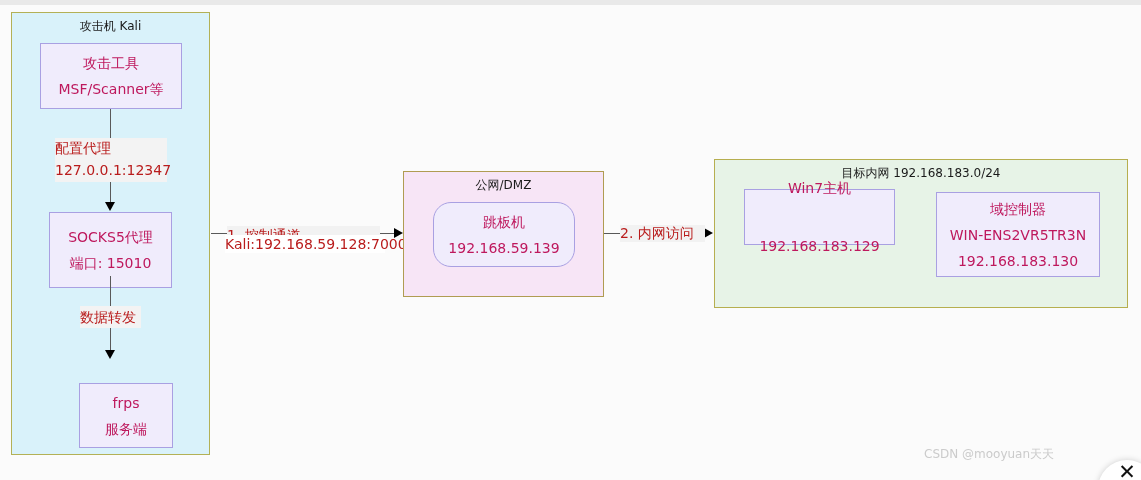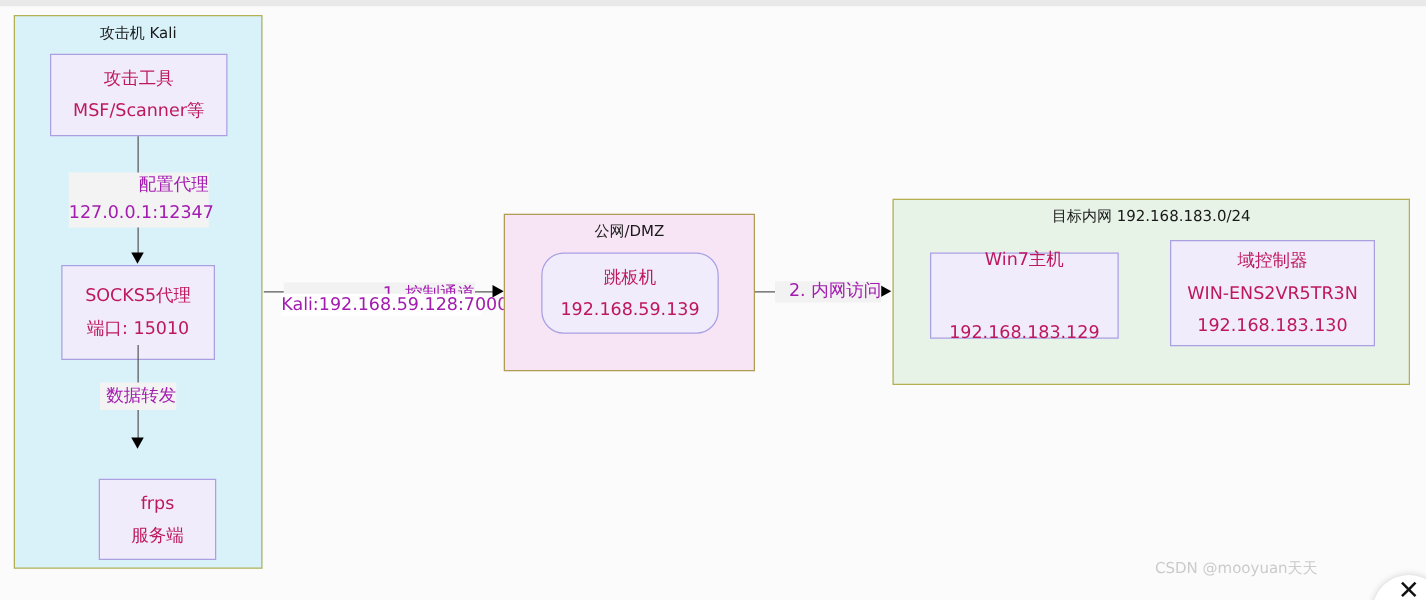--- a/index.html
+++ b/index.html
@@ -18,37 +18,37 @@
   .node{
     position:absolute;box-sizing:border-box;
     background:#f0ecfc;border:1px solid #a9a0e2;
     display:flex;flex-direction:column;align-items:center;justify-content:center;
     text-align:center;line-height:26px;font-size:14px;color:#be185d;
   }
   .n-tools{left:40px;top:43px;width:142px;height:66px;}
   .n-socks{left:49px;top:212px;width:123px;height:76px;}
   .n-frps{left:79px;top:359px;width:94px;height:65px;margin-top:24px;}
   .n-jump{left:433px;top:202px;width:142px;height:65px;border-radius:18px;}
-  .n-win7{left:744px;top:202px;width:151px;height:69px;gap:32px;}
+  .n-win7{left:744px;top:189px;width:151px;height:56px;gap:32px;}
   .n-dc{left:936px;top:192px;width:164px;height:85px;}
   .vline{position:absolute;width:1px;background:#595959;}
   .hline{position:absolute;height:1px;background:#595959;}
   .vl-1{left:110px;top:109px;height:94px;}
   .vl-2{left:110px;top:276px;height:75px;}
   .hl-1{left:211px;top:233px;width:184px;}
   .hl-2{left:604px;top:233px;width:100px;}
   .arrow-down{position:absolute;width:0;height:0;
     border-left:5px solid transparent;border-right:5px solid transparent;border-top:9px solid #000;}
   .ad-1{left:105px;top:202px;}
   .ad-2{left:105px;top:350px;}
   .arrow-right{position:absolute;width:0;height:0;
     border-top:5px solid transparent;border-bottom:5px solid transparent;border-left:9px solid #000;}
   .ar-1{left:394px;top:228px;}
   .ar-2{left:704px;top:228px;}
-  .edge-label{position:absolute;text-align:right;font-size:14px;color:#a21caf;}
+  .edge-label{position:absolute;text-align:left;font-size:14px;color:#b91c1c;}
   .el-proxy{left:55px;top:138px;width:112px;height:44px;line-height:21.5px;background:#f3f3f3;}
   .el-forward{left:80px;top:306px;width:61px;height:22px;line-height:22px;background:#f3f3f3;}
   .el-cc1{left:227px;top:214px;width:153px;height:18px;line-height:18px;background:#f2f2f2;margin-top:12px;}
   .el-cc2{left:225px;top:235px;width:160px;height:18px;line-height:18px;background:#ffffff;}
   .el-access{left:620px;top:225px;width:85px;height:17px;line-height:17px;background:#f2f2f2;}
   .watermark{position:absolute;left:924px;top:446px;font-size:12px;color:#cbcbcb;white-space:nowrap;}
   .close-btn{
     position:absolute;left:1098px;top:460px;width:58px;height:58px;border-radius:50%;
     background:#ffffff;box-shadow:0 0 6px rgba(0,0,0,0.18);
     display:flex;justify-content:center;align-items:flex-start;cursor:pointer;

